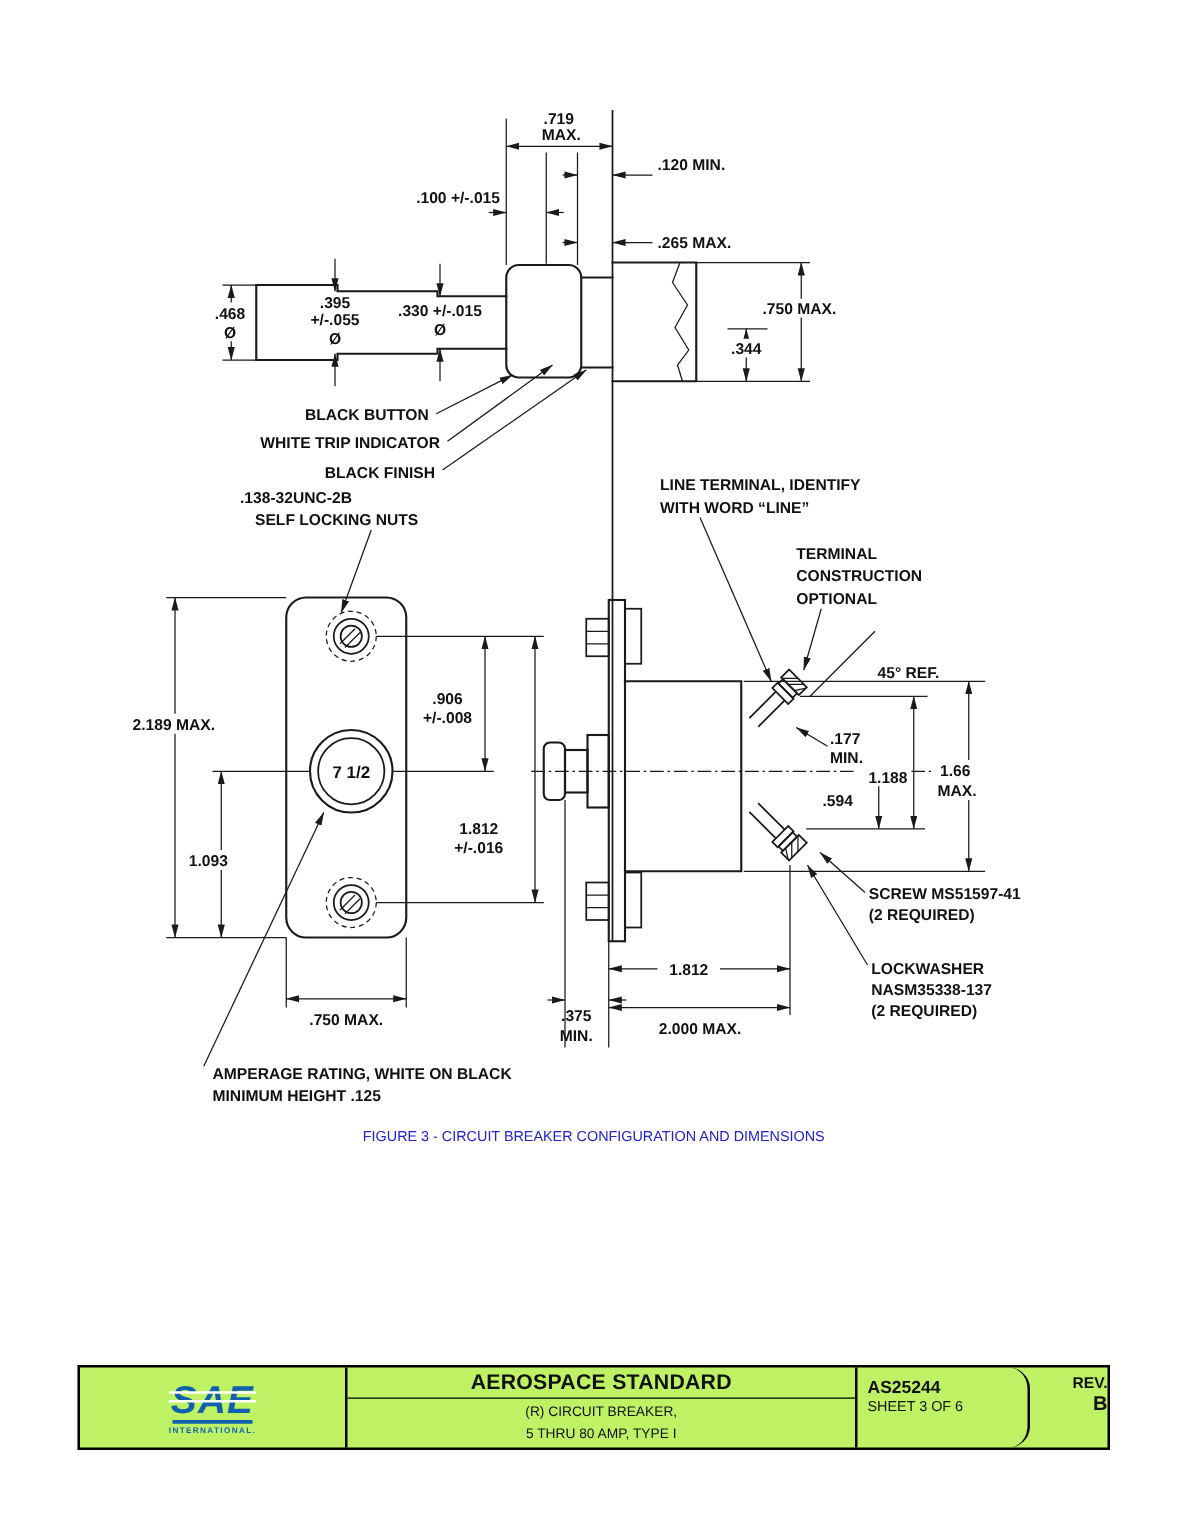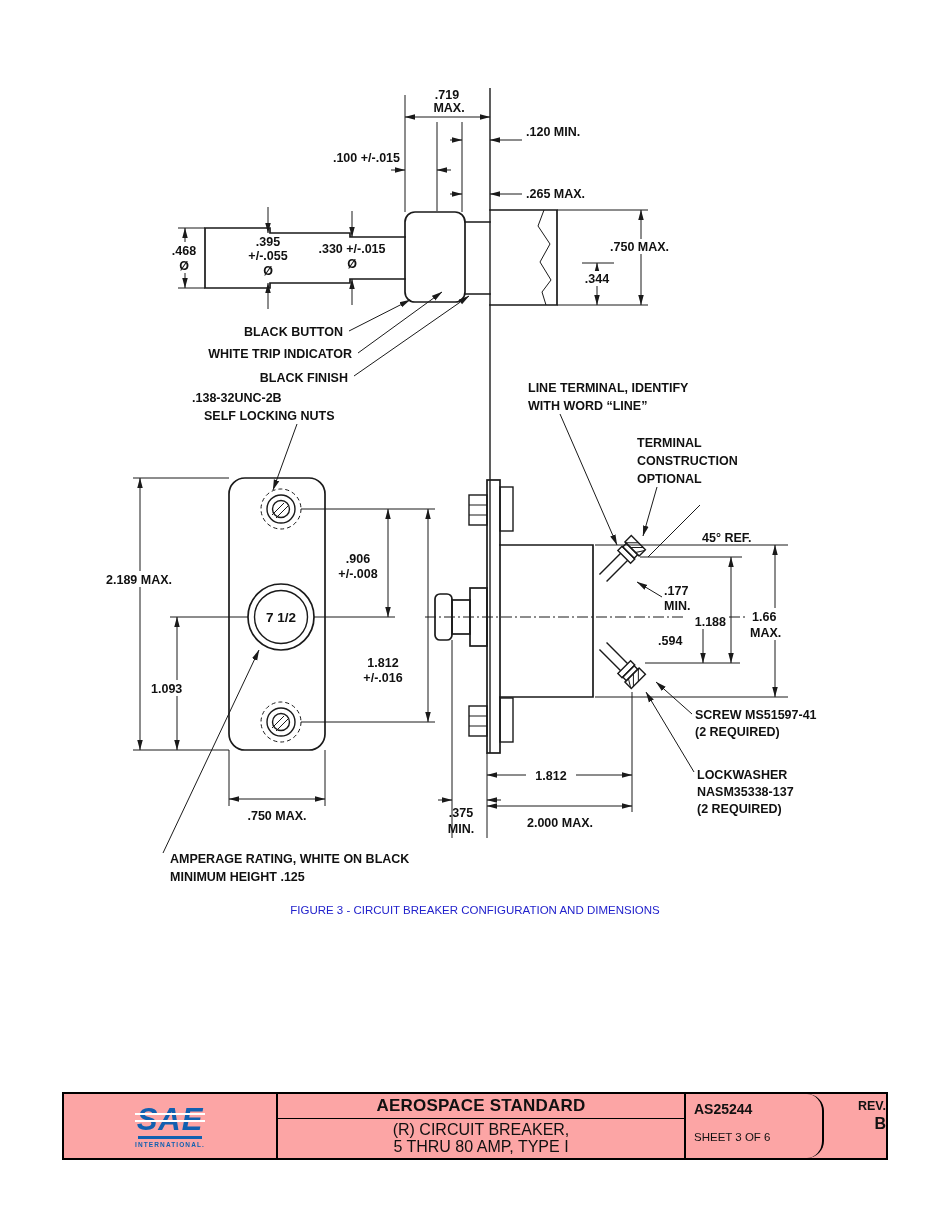--- a/index.html
+++ b/index.html
@@ -10,36 +10,36 @@
   .m{stroke:#1a1a1a;stroke-width:1.4;fill:none;}
   .t{stroke:#1a1a1a;stroke-width:1;fill:none;}
   .dd{stroke-dasharray:4 3;}
   .cl{stroke-dasharray:11 3 2 3;}
   .lbl{font:bold 12.5px "Liberation Sans",sans-serif;fill:#111;}
   .big{font:bold 13.5px "Liberation Sans",sans-serif;fill:#111;}
   .wbg{fill:#ffffff;stroke:none;}
   .caption{position:absolute;left:0;right:0;top:903px;text-align:center;
            color:#2222cc;font-size:11.5px;line-height:14px;}
   .tb{position:absolute;left:62px;top:1092px;width:822px;height:64px;border:2px solid #000;
-      display:flex;background:#fca5a5;}
+      display:flex;background:#bef264;}
   .tb-logo{width:212px;border-right:2px solid #000;display:flex;flex-direction:column;
            align-items:center;justify-content:center;}
   .sae{font-style:italic;font-weight:900;font-size:31px;line-height:1;color:#1160b0;
        letter-spacing:1px;position:relative;}
   .sae .stripe{position:absolute;left:-2px;right:-2px;height:2px;background:#fff;}
   .sae-bar{width:64px;height:2.5px;background:#1160b0;margin-top:1px;}
   .sae-sub{font-size:6.5px;font-weight:bold;color:#1160b0;letter-spacing:1.1px;margin-top:2px;}
   .tb-center{flex:1;display:flex;flex-direction:column;border-right:2px solid #000;}
   .tb-title{font-weight:bold;font-size:17px;text-align:center;padding:2px 0 2px;
             border-bottom:1.5px solid #000;letter-spacing:.2px;}
   .tb-subs{flex:1;display:flex;flex-direction:column;justify-content:space-evenly;
-           text-align:center;font-size:16px;line-height:12px;padding:1px 0;}
+           text-align:center;font-size:11px;line-height:12px;padding:1px 0;}
   .tb-num{width:128px;border-right:2px solid #000;padding:7px 0 0 8px;border-radius:17px;}
   .tb-num .docnum{font-weight:bold;font-size:14px;}
-  .tb-num .sheet{font-size:11.5px;margin-top:14px;}
+  .tb-num .sheet{font-size:11.5px;margin-top:3px;}
   .tb-rev{width:62px;text-align:right;padding-top:5px;}
   .tb-rev .revlab{font-weight:bold;font-size:12.5px;}
   .tb-rev .revval{font-weight:bold;font-size:16px;margin-top:2px;}
 </style>
 </head>
 <body>
 
 <svg width="950" height="890" viewBox="0 0 950 890">
   <defs>
     <marker id="ar" viewBox="0 0 10 6" refX="9.5" refY="3" markerWidth="11" markerHeight="7" orient="auto-start-reverse">

